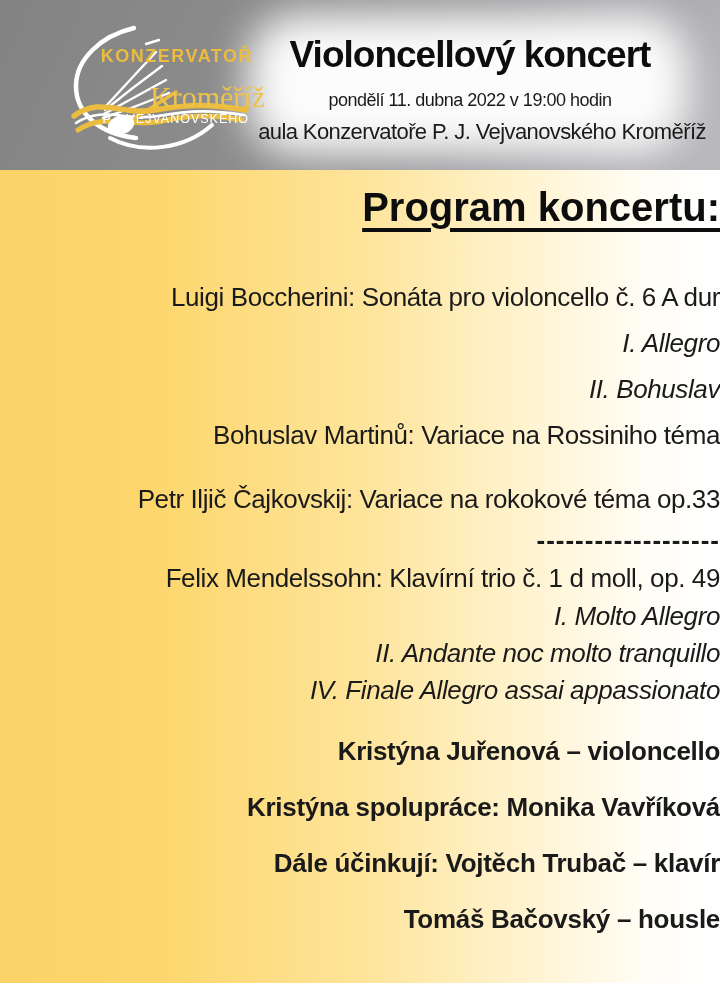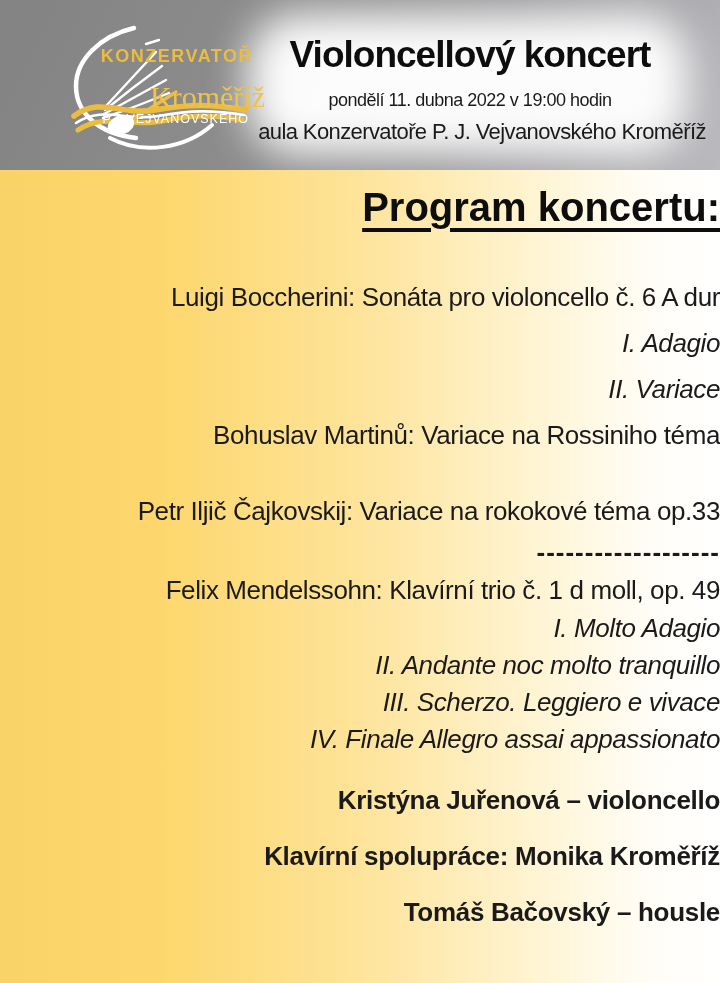--- a/index.html
+++ b/index.html
@@ -60,21 +60,21 @@
     margin-top:14px;line-height:46px;
     font-size:40px;font-weight:bold;color:#0d0d0d;
   }
   .program-heading span{
     text-decoration:underline;text-decoration-thickness:3.5px;text-underline-offset:7px;
   }
   .line{font-size:26px;letter-spacing:-0.4px;line-height:46px;white-space:nowrap;}
   .italic{font-style:italic;}
   .group-first{margin-top:44px;padding-left:34px;}
   .line-bohuslav{}
-  .line-petr{margin-top:30px;}
+  .line-petr{margin-top:18px;}
   .line-separator{line-height:36px;letter-spacing:1px;font-weight:bold;}
   .line-felix{line-height:40px;padding-left:12px;}
   .movement{line-height:37px;}
   .performers{margin-top:22px;}
   .performer-line{
     font-size:26px;font-weight:bold;letter-spacing:-0.3px;line-height:40px;white-space:nowrap;margin-top:16px;
   }
 </style>
 </head>
 <body>
@@ -117,33 +117,33 @@
     </div>
   </div>
 
   <div class="body-area">
     <div class="program-heading">
       <span>Program koncertu:</span>
     </div>
 
     <div class="group-first">
       <div class="line">Luigi Boccherini: Sonáta pro violoncello č. 6 A dur</div>
-      <div class="line italic">I. Adagio</div>
-      <div class="line italic">II. Variace</div>
+      <div class="line italic">I. Allegro</div>
+      <div class="line italic">II. Bohuslav</div>
     </div>
 
     <div class="line line-bohuslav">Bohuslav Martinů: Variace na Rossiniho téma</div>
     <div class="line line-petr">Petr Iljič Čajkovskij: Variace na rokokové téma op.33</div>
     <div class="line line-separator">-------------------</div>
     <div class="line line-felix">Felix Mendelssohn: Klavírní trio č. 1 d moll, op. 49</div>
-    <div class="line italic movement">I. Molto Adagio</div>
+    <div class="line italic movement">I. Molto Allegro</div>
     <div class="line italic movement">II. Andante noc molto tranquillo</div>
-    <div class="line italic movement">III. Scherzo. Leggiero e vivace</div>
     <div class="line italic movement">IV. Finale Allegro assai appassionato</div>
 
     <div class="performers">
       <div class="performer-line">Kristýna Juřenová – violoncello</div>
-      <div class="performer-line">Klavírní spolupráce: Monika Kroměříž</div>
+      <div class="performer-line">Kristýna spolupráce: Monika Vavříková</div>
+      <div class="performer-line">Dále účinkují: Vojtěch Trubač – klavír</div>
       <div class="performer-line">Tomáš Bačovský – housle</div>
     </div>
   </div>
 
 </div>
 
 </body></html>

